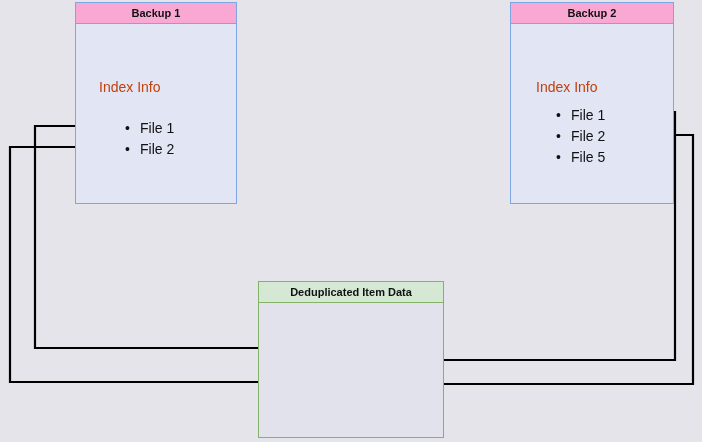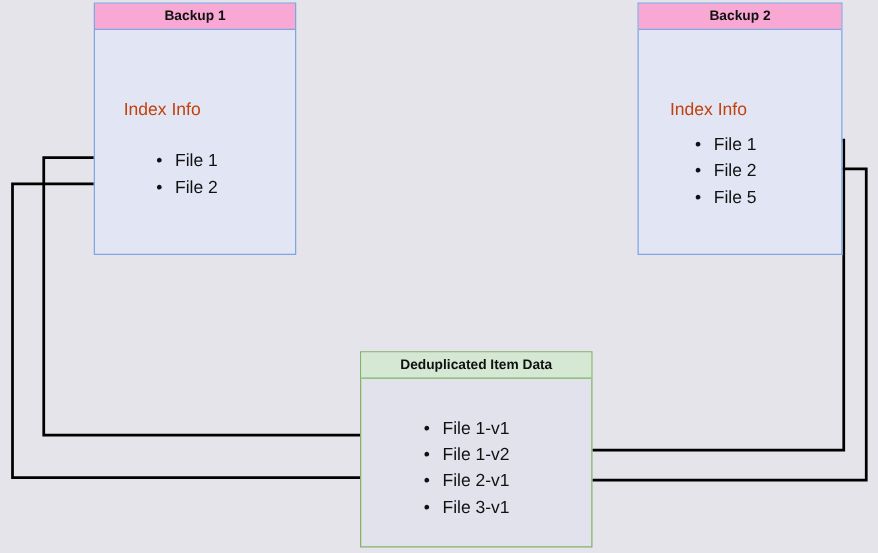--- a/index.html
+++ b/index.html
@@ -22,21 +22,21 @@
     height: 442px;
     pointer-events: none;
   }
   .box {
     position: absolute;
     box-sizing: border-box;
     border: 1px solid #7ea6e0;
     background: #dfe4f2;
   }
   .box.blue { border-color: #7ea6e0; background: #e2e5f3; }
-  .box.green { border-color: #82b366; background: #e2e2ed; margin-left: 30px; }
+  .box.green { border-color: #82b366; background: #e2e2ed; }
   .box-header {
     box-sizing: border-box;
     width: 100%;
     height: 21px;
     line-height: 20px;
     text-align: center;
     font-size: 11px;
     font-weight: bold;
     color: #111111;
     border-bottom: 1px solid #7ea6e0;
@@ -119,23 +119,15 @@
       <ul class="file-list" style="left:45px; top:81px;">
         <li>File 1</li>
         <li>File 2</li>
         <li>File 5</li>
       </ul>
     </div>
   </div>
 
   <div class="box green" style="left:258px; top:281px; width:186px; height:157px;">
     <div class="box-header">Deduplicated Item Data</div>
-    <div class="box-body">
-      <ul class="file-list" style="left:50px; top:29px;">
-        <li>File 1-v1</li>
-        <li>File 1-v2</li>
-        <li>File 2-v1</li>
-        <li>File 3-v1</li>
-      </ul>
-    </div>
   </div>
 
 </div>
 
 </body></html>

